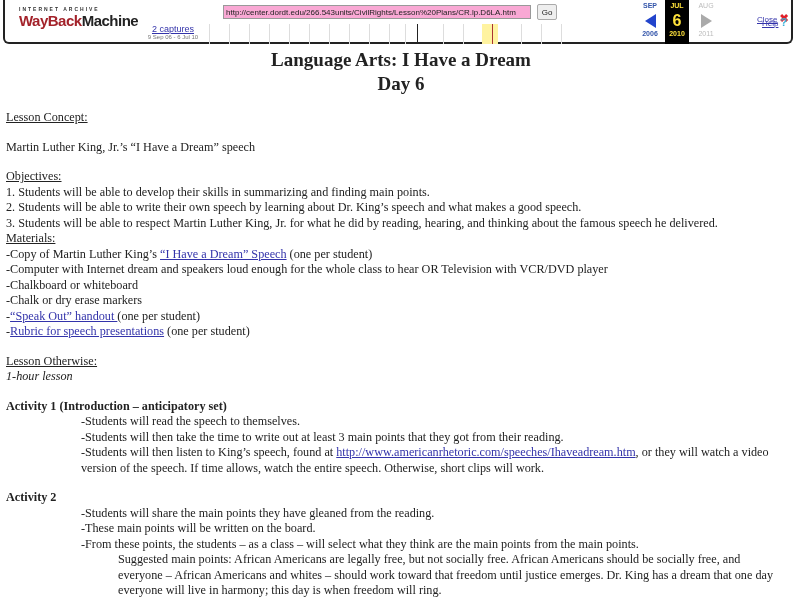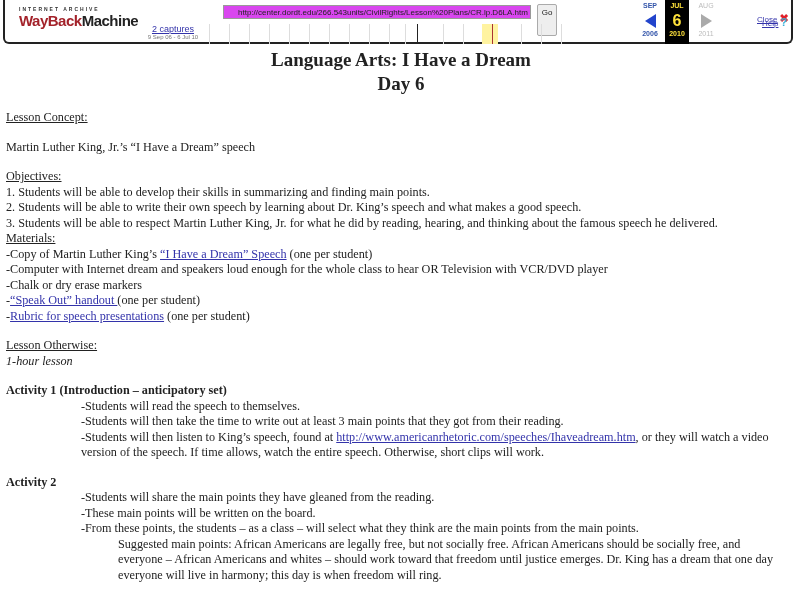--- a/index.html
+++ b/index.html
@@ -8,22 +8,22 @@
   
   .wb { position:absolute; left:3px; top:0; width:790px; height:44px; border:2px solid #222; border-top:none; border-radius:0 0 6px 6px; background:#fff; box-sizing:border-box; font-family:"Liberation Sans", sans-serif; }
   .wb-logo { position:absolute; left:14px; top:6px; width:90px; }
   .wb-logo .ia { font-size:5px; letter-spacing:2px; color:#333; font-weight:bold; }
   .wb-logo .wm { margin-top:1px; font-family:"Liberation Sans", sans-serif; font-weight:bold; font-size:15px; letter-spacing:-0.5px; line-height:16px; }
   .wb-logo .wm .way { color:#a3222a; }
   .wb-logo .wm .mach { color:#222; }
   .wb-caps { position:absolute; left:138px; top:24px; width:60px; text-align:center; }
   .wb-caps a { font-size:9px; color:#3333aa; text-decoration:underline; display:block; }
   .wb-caps .range { font-size:6px; color:#777; }
-  .wb-url { position:absolute; left:218px; top:5px; width:308px; height:14px; border:1px solid #999; font-size:8px; line-height:14px; padding-left:14px; box-sizing:border-box; overflow:hidden; white-space:nowrap; color:#222; background:#d946ef; }
-  .wb-go { position:absolute; left:532px; top:4px; width:20px; height:32px; border:1px solid #aaa; background:#eee; font-size:8px; text-align:center; line-height:16px; box-sizing:border-box; border-radius:2px; }
+  .wb-url { position:absolute; left:218px; top:5px; width:308px; height:14px; border:1px solid #999; font-size:8px; line-height:14px; padding-left:2px; box-sizing:border-box; overflow:hidden; white-space:nowrap; color:#222; background:#f9a8d4; }
+  .wb-go { position:absolute; left:532px; top:4px; width:20px; height:16px; border:1px solid #aaa; background:#eee; font-size:8px; text-align:center; line-height:16px; box-sizing:border-box; border-radius:2px; }
   .wb-timeline { position:absolute; left:202px; top:24px; width:358px; height:20px; }
   .wb-timeline .tick { position:absolute; top:0; width:1px; height:20px; background:#ddd; }
   .wb-timeline .hl { position:absolute; left:275px; top:0; width:16px; height:20px; background:#fff3a0; }
   .wb-timeline .cap1 { position:absolute; left:210px; top:0; width:1px; height:20px; background:#222; }
   .wb-timeline .cap2 { position:absolute; left:285px; top:0; width:1px; height:20px; background:#a33; }
   .wb-cal { position:absolute; left:632px; top:0; height:44px; }
   .wb-col { position:absolute; top:0; width:26px; text-align:center; font-size:7px; font-weight:bold; }
   .wb-col.prev { left:0; color:#3355aa; }
   .wb-col.cur { left:28px; background:#000; color:#ffe23b; height:44px; width:24px; }
   .wb-col.next { left:56px; color:#bbb; font-weight:normal; }
@@ -112,20 +112,21 @@
   <div class="gap"></div>
   <p>Martin Luther King, Jr.’s “I Have a Dream” speech</p>
   <div class="gap"></div>
   <p class="sec">Objectives:</p>
   <p>1.  Students will be able to develop their skills in summarizing and finding main points.</p>
   <p>2.  Students will be able to write their own speech by learning about Dr. King’s speech and what makes a good speech.</p>
   <p>3.  Students will be able to respect Martin Luther King, Jr. for what he did by reading, hearing, and thinking about the famous speech he delivered.</p>
   <p class="sec">Materials:</p>
   <p><span>-Copy of Martin Luther King’s </span><a class="lnk">“I Have a Dream” Speech</a><span> (one per student)</span></p>
   <p>-Computer with Internet dream and speakers loud enough for the whole class to hear OR Television with VCR/DVD player</p>
+  <p>-Chalkboard or whiteboard</p>
   <p>-Chalk or dry erase markers</p>
   <p><span>-</span><a class="lnk">“Speak Out” handout </a><span>(one per student)</span></p>
   <p><span>-</span><a class="lnk">Rubric for speech presentations</a><span> (one per student)</span></p>
   <div class="gap"></div>
   <p class="sec">Lesson Otherwise:</p>
   <p style="font-style:italic">1-hour lesson</p>
   <div class="gap"></div>
   <p style="font-weight:bold">Activity 1 (Introduction – anticipatory set)</p>
   <p class="ind">-Students will read the speech to themselves.</p>
   <p class="ind">-Students will then take the time to write out at least 3 main points that they got from their reading.</p>

